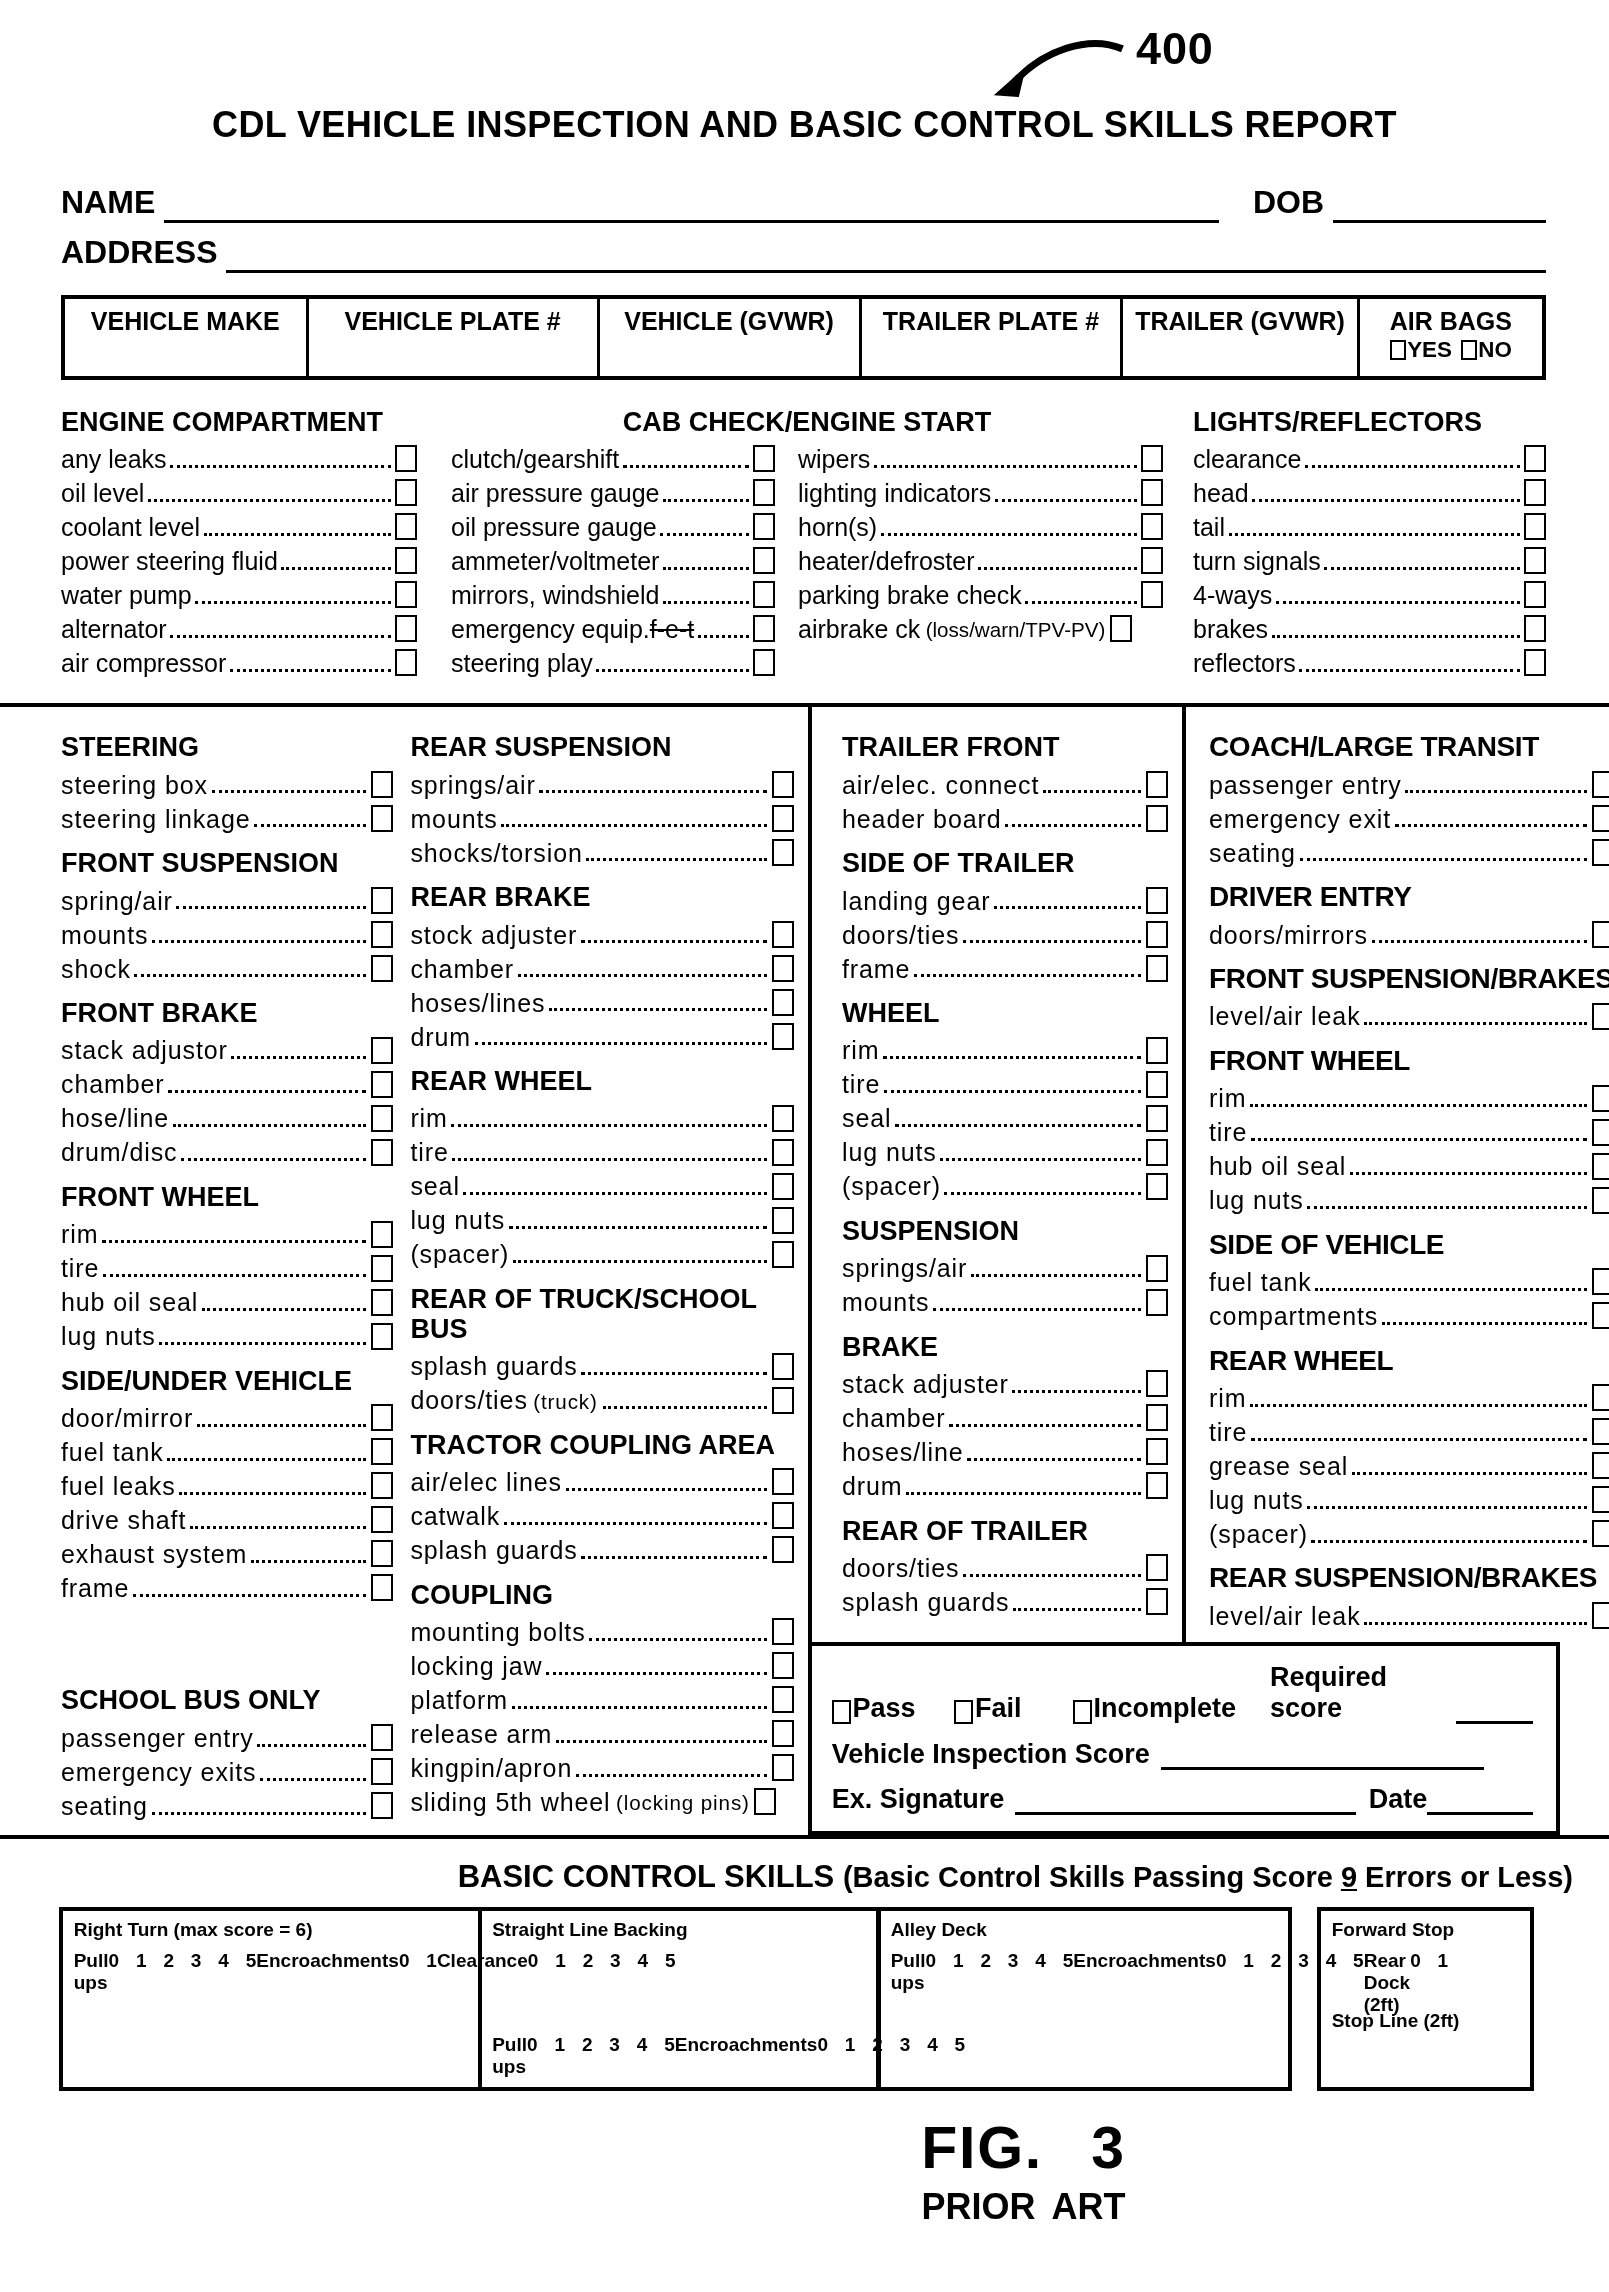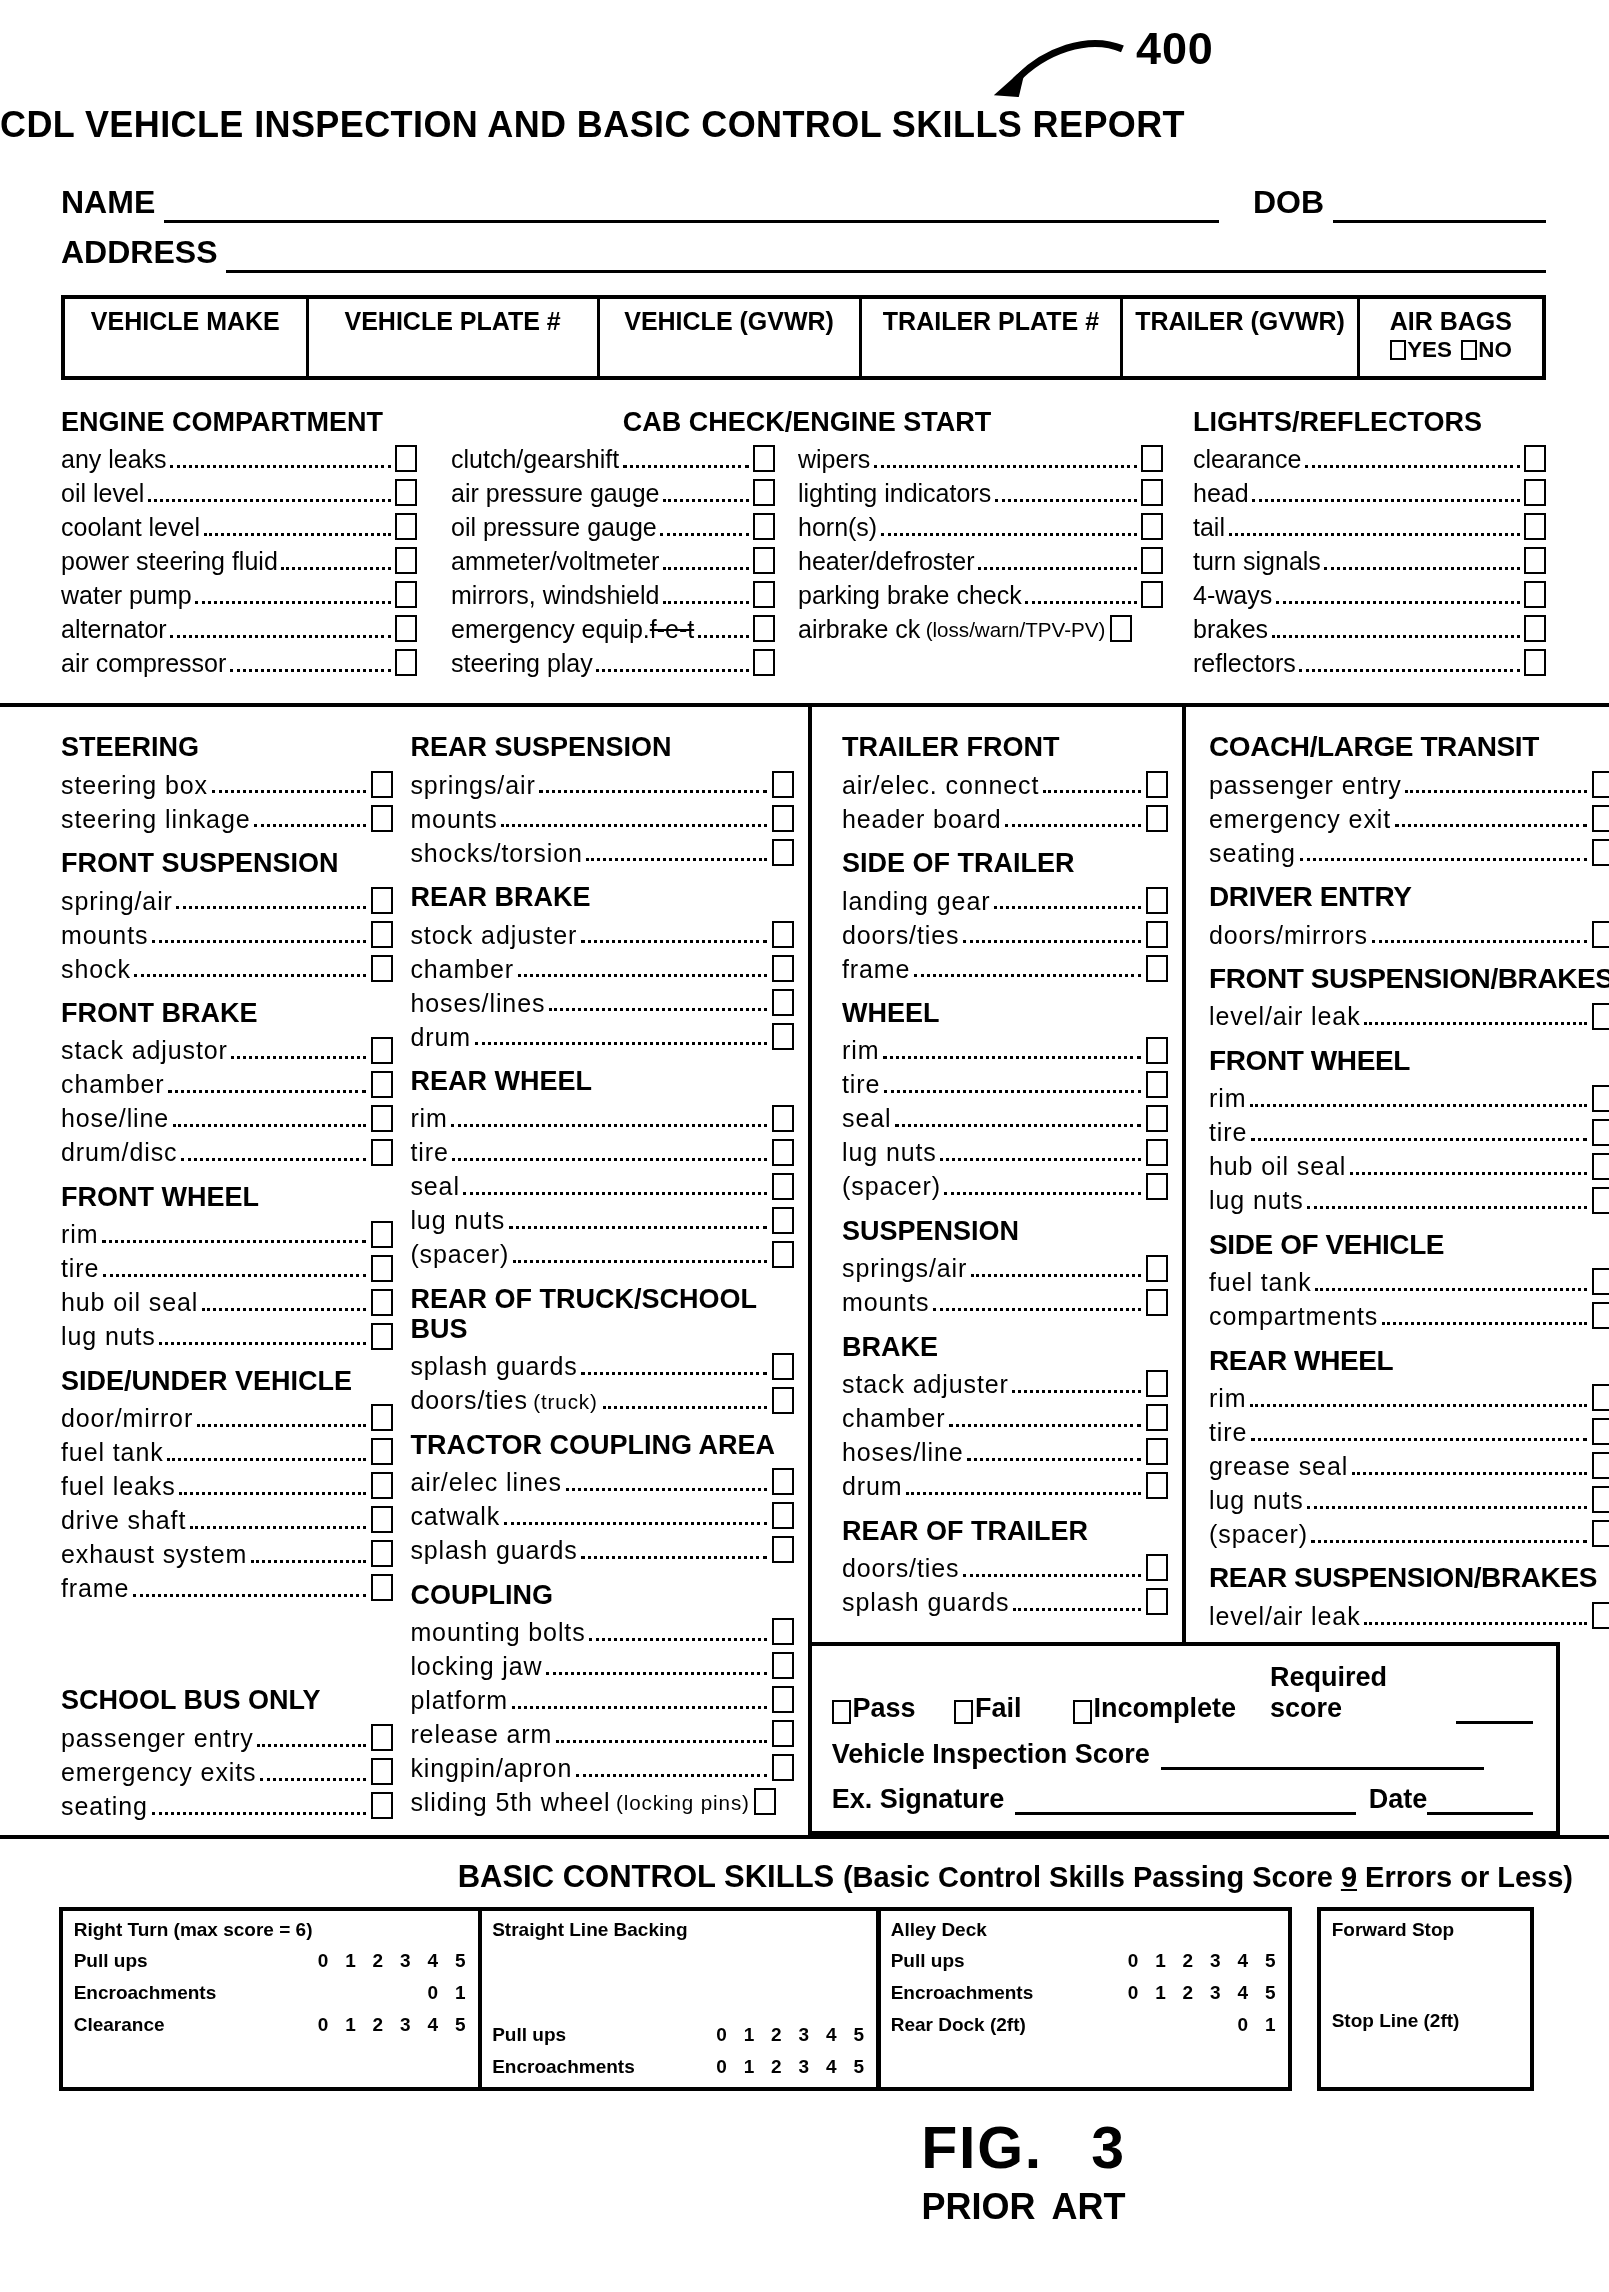--- a/index.html
+++ b/index.html
@@ -2,21 +2,21 @@
 <html style="font-size:14.3px"><head>
 <meta charset="utf-8">
 <style>
   html,body{margin:0;padding:0;}
   body{
     width:1609px;height:2293px;background:#fff;color:#000;
     font-family:"Liberation Sans", sans-serif;position:relative;overflow:hidden;
   }
   .ref400{position:absolute;top:23px;left:1136px;font-size:45px;font-weight:bold;letter-spacing:0.9px;}
   .arrow-svg{position:absolute;top:38px;left:992px;}
-  .title{padding-top:104px;text-align:left;font-size:36px;font-weight:bold;letter-spacing:0.4px;}
+  .title{padding-top:104px;text-align:center;font-size:36px;font-weight:bold;letter-spacing:0.4px;}
   .ident{margin:38px 63px 0 61px;font-size:32px;font-weight:bold;}
   .irow{display:flex;align-items:flex-start;margin-top:11px;}
   .irow .lbl{white-space:pre;}
   .uline{border-bottom:3.6px solid #000;height:36px;flex:1;margin-left:9px;}
   .uline.dobline{flex:0 0 213px;}
   .uline.ssline{flex:0 0 587px;}
   .sig-lbl{margin-left:49px;}
   .dob-lbl{margin-left:34px;}
   
   .vrow{margin:21.5px 63px 0 61px;height:77px;border:4.5px solid #000;display:flex;align-items:stretch;}
@@ -78,21 +78,21 @@
   .skills-head .undl{text-decoration:underline;}
   .skilltable{margin:12.5px 0 0 59px;display:flex;align-items:stretch;height:184px;}
   .skill-cell{border:4.5px solid #000;margin-left:-4.5px;padding:5.4px 12.5px 7.2px 10.7px;display:flex;
               flex-direction:column;font-size:19px;font-weight:bold;box-sizing:border-box;}
   .skill-cell:first-child{margin-left:0;}
   .skill-cell:nth-child(1){width:423px;}
   .skill-cell:nth-child(2){width:403px;}
   .skill-cell:nth-child(3){width:416px;}
   .skill-cell:nth-child(4){width:217px;margin-left:25px;}
   .skill-title{margin-top:1.8px;}
-  .skill-rows{display:flex;flex-direction:column;}
+  .skill-rows{display:flex;flex-direction:row;}
   .skill-cell:nth-child(2) .skill-rows{margin-top:auto;margin-bottom:1.8px;}
   .skill-cell:nth-child(4) .skill-rows{margin-top:auto;margin-bottom:48px;}
   .skill-row{display:flex;justify-content:space-between;margin-top:9.9px;}
   .sk-scores{word-spacing:11.6px;white-space:pre;}
   
   .figwrap{text-align:center;position:relative;left:219px;margin-top:23px;}
   .fignum{font-size:59px;font-weight:bold;word-spacing:30px;letter-spacing:1.8px;}
   .priorart{font-size:36px;font-weight:bold;margin-top:3.6px;word-spacing:7.2px;}
 </style>
 </head>

